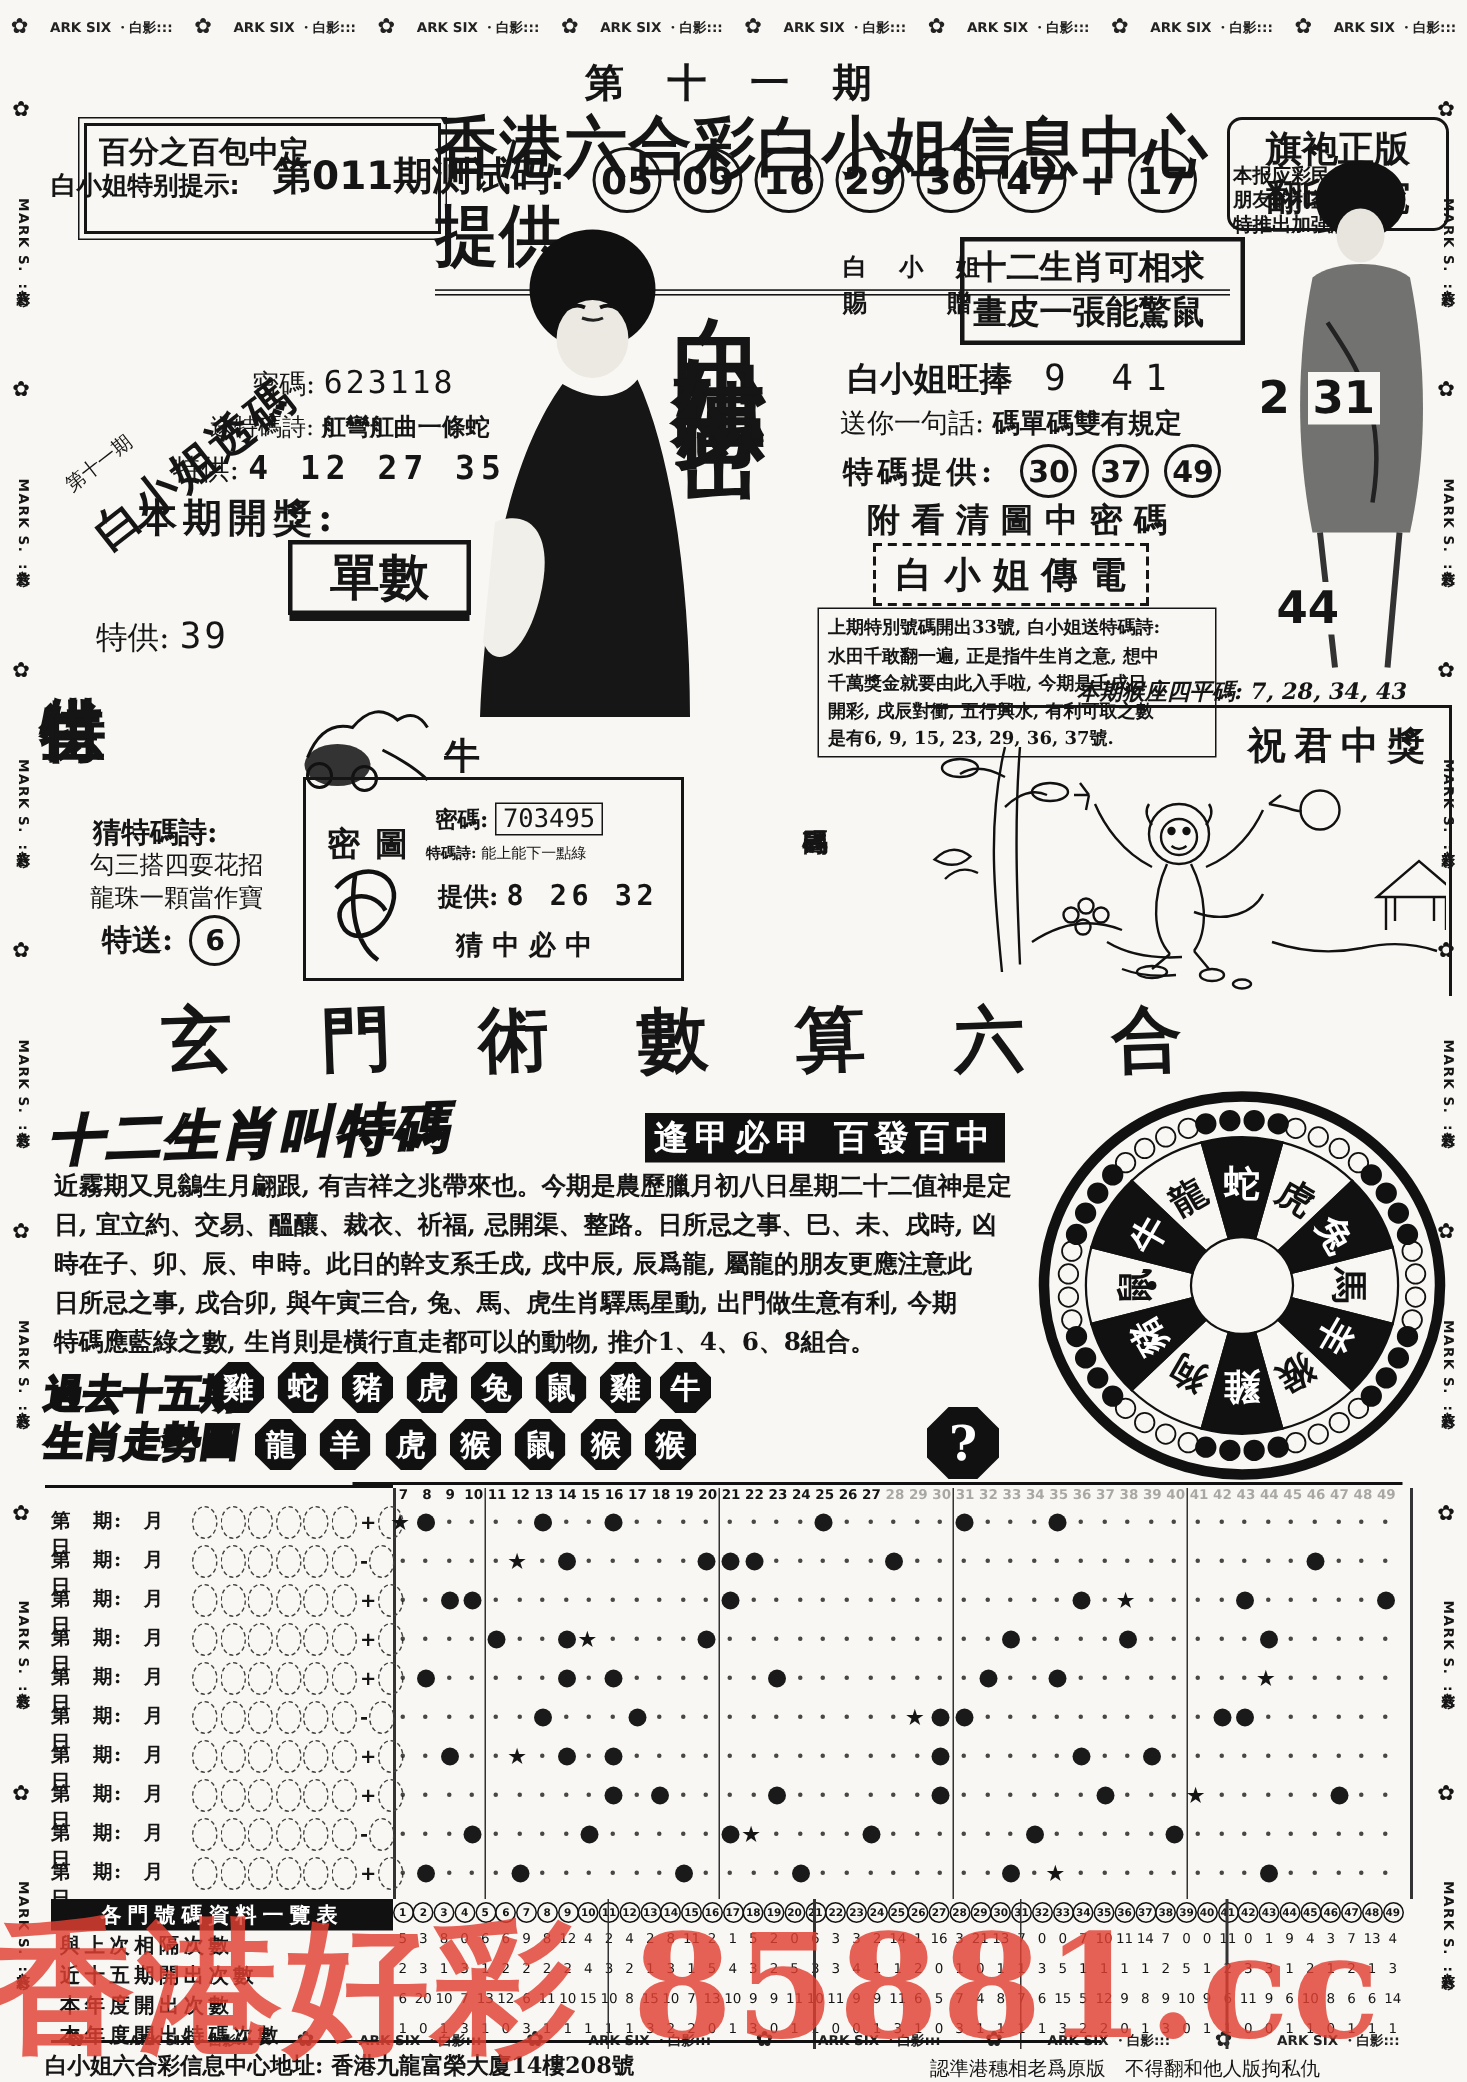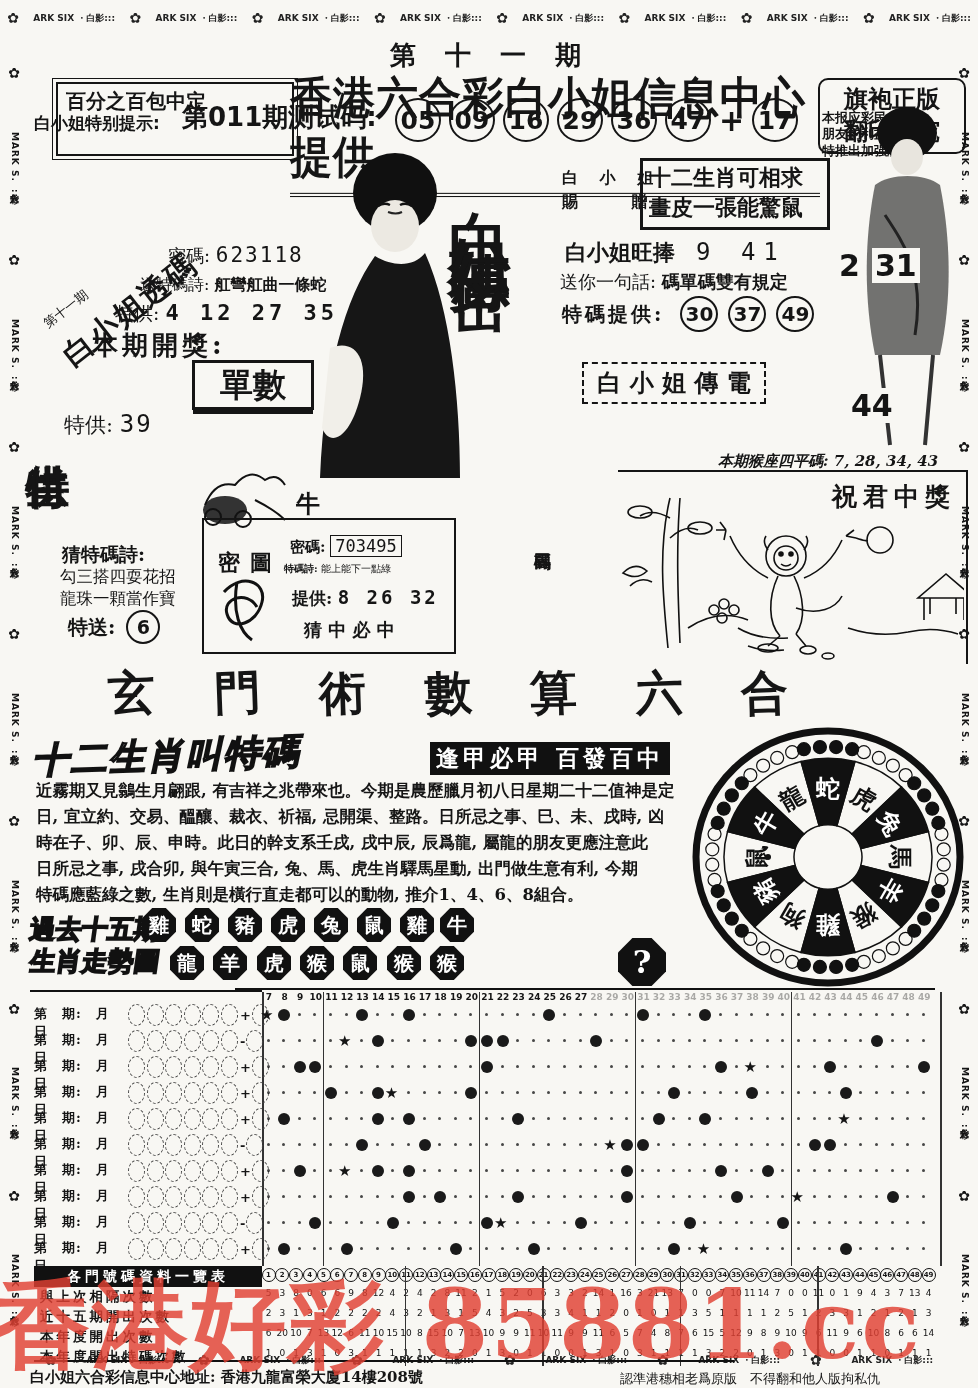--- a/index.html
+++ b/index.html
@@ -238,24 +238,32 @@
   </div>
   <div class="abs" style="left:562px;top:296px;display:flex;align-items:center;">
     <span class="serif b" style="font-size:20px;letter-spacing:3px;margin-right:16px;">特碼提供:</span>
     <span id="tm-nums" style="display:flex;gap:10px;">
         <span class="circle-num" style="width: 34px; height: 32px; font-size: 20px; border-width: 2.5px;">30</span>
         <span class="circle-num" style="width: 34px; height: 32px; font-size: 20px; border-width: 2.5px;">37</span>
         <span class="circle-num" style="width: 34px; height: 32px; font-size: 20px; border-width: 2.5px;">49</span>
       </span>
   </div>
 
+  <div class="abs serif" style="left:578px;top:332px;font-size:22px;font-weight:900;white-space:nowrap;">附 看 清 圖 中 密 碼</div>
   <div class="abs dashedbox" style="left:582px;top:362px;width:180px;height:38px;display:flex;align-items:center;justify-content:center;">
     <span class="serif" style="font-size:24px;font-weight:900;white-space:nowrap;">白 小 姐 傳 電</span>
   </div>
 
+  <div class="abs box1 leader" style="left:545px;top:405px;width:252px;height:92px;padding:3px 6px;font-size:12px;">
+    <div class="serif b">上期特別號碼開出33號, 白小姐送特碼詩:</div>
+    <div class="serif b">水田千敢翻一遍, 正是指牛生肖之意, 想中</div>
+    <div class="serif b">千萬獎金就要由此入手啦, 今期是壬戌日</div>
+    <div class="serif b">開彩, 戌辰對衝, 五行興水, 有利可取之數</div>
+    <div class="serif b">是有6, 9, 15, 23, 29, 36, 37號.</div>
+  </div>
 
   <div class="abs serif b" style="left:718px;top:452px;font-size:15px;font-style:italic;white-space:nowrap;">本期猴座四平碼: 7, 28, 34, 43</div>
   <div class="abs" style="left:618px;top:470px;width:348px;height:192px;border-top:2.5px solid #151515;border-right:2.5px solid #151515;">
     <div class="abs serif" style="right:10px;top:8px;font-size:25px;font-weight:900;letter-spacing:6px;">祝君中獎</div>
     <svg class="abs" style="left:0;top:6px;" width="346" height="184" viewBox="0 0 346 184">
       <g stroke="#111" stroke-width="1.6" fill="none">
         <path d="M50,170 C45,120 40,70 52,20 M62,20 C58,70 60,120 62,165"></path>
         <path d="M52,40 q-18,-10 -30,-2 M52,60 q15,-14 28,-8"></path>
         <ellipse cx="22" cy="34" rx="12" ry="6"></ellipse>
           <ellipse cx="82" cy="50" rx="12" ry="6"></ellipse>

